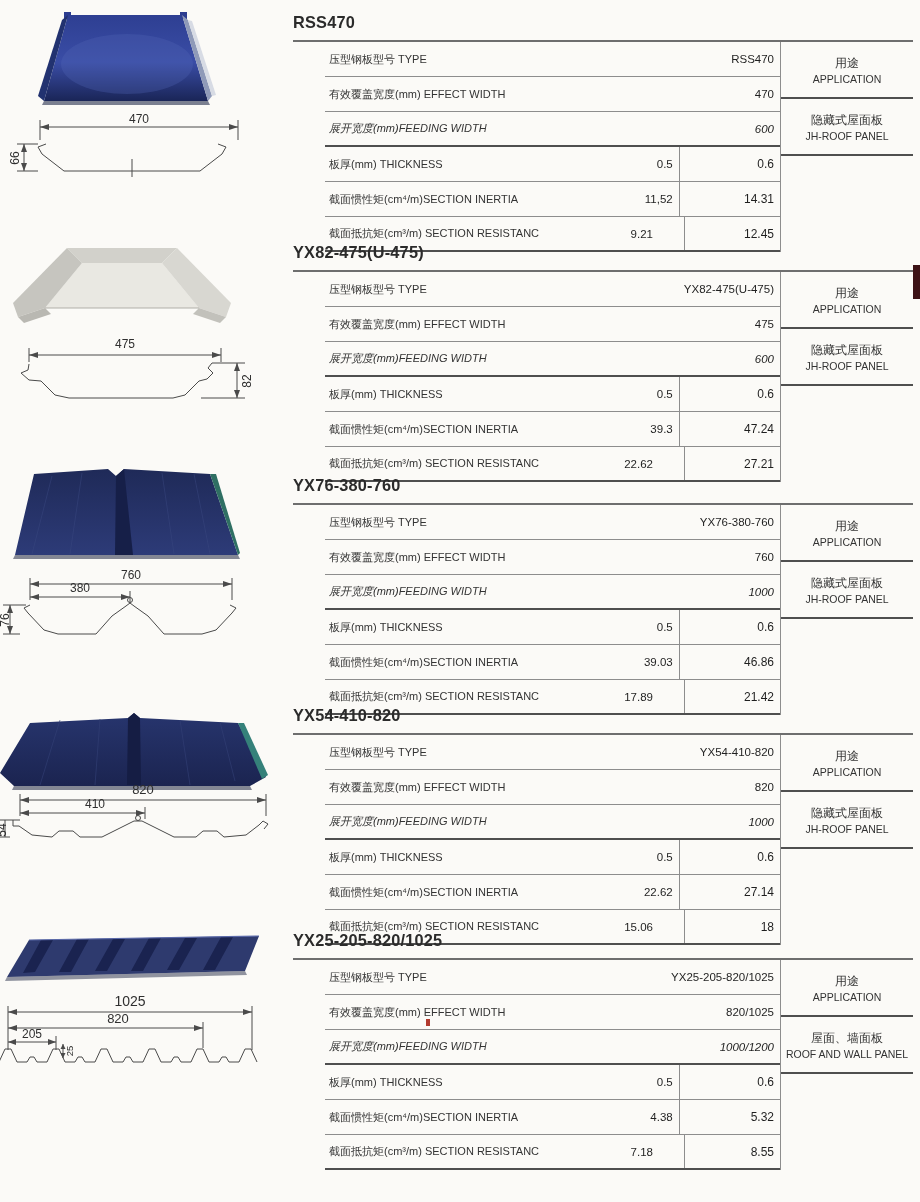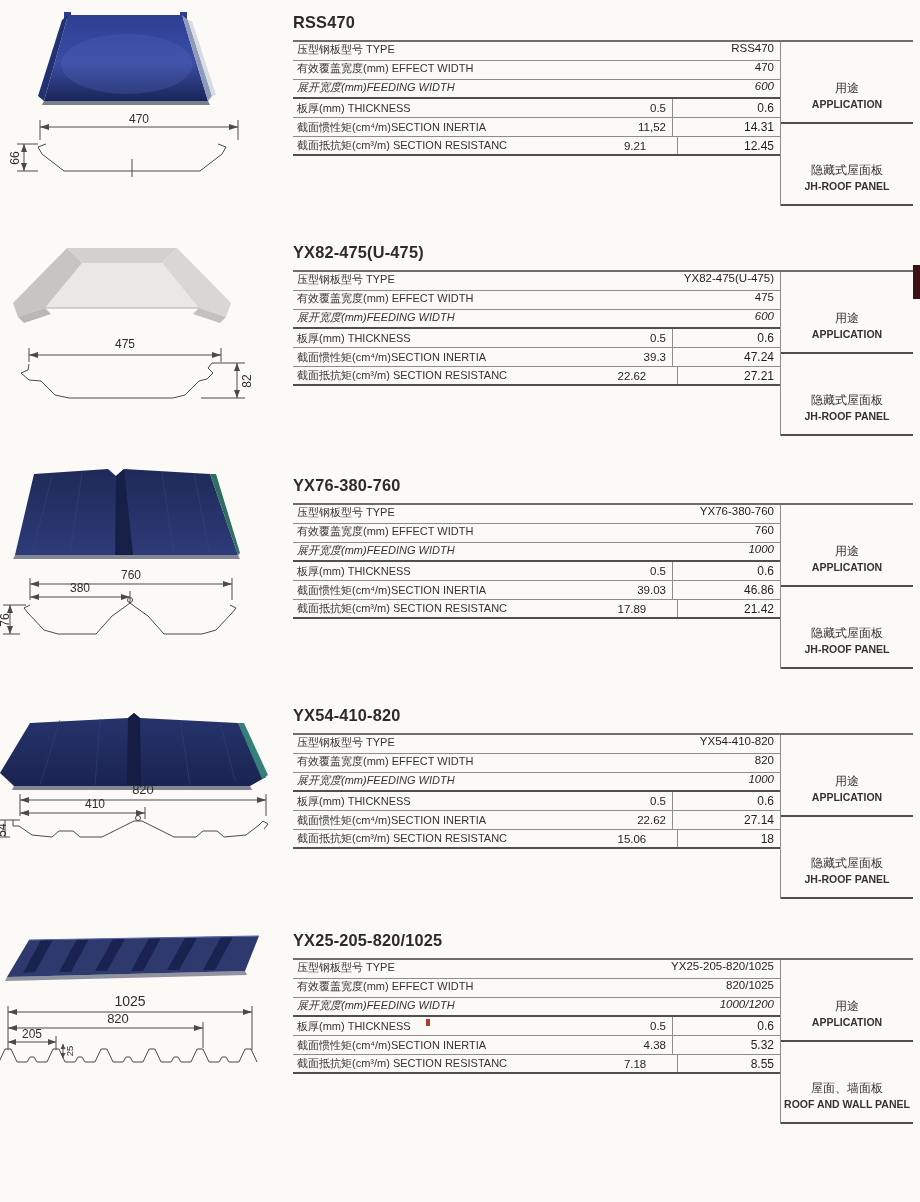--- a/index.html
+++ b/index.html
@@ -5,39 +5,39 @@
   html,body{margin:0;padding:0;}
   body{width:920px;height:1202px;position:relative;background:#fbfaf7;overflow:hidden;
        font-family:"Liberation Sans","DejaVu Sans",sans-serif;color:#2e2e2e;}
   .abs{position:absolute;}
   .sec-title{position:absolute;left:293px;margin:0;font-size:17px;line-height:20px;font-weight:700;
              color:#2b2b2b;letter-spacing:.2px;transform:scaleX(.96);transform-origin:left;}
   
   .spec{position:absolute;left:293px;width:620px;display:flex;border-top:2px solid #6e6e6e;
         box-sizing:border-box;}
   .spec .main{width:487px;}
-  .row{height:19px;box-sizing:border-box;border-bottom:1px solid #8d8d8d;display:flex;
-       align-items:flex-start;font-size:11px;}
+  .row{height:35px;box-sizing:border-box;border-bottom:1px solid #8d8d8d;display:flex;
+       align-items:center;font-size:11px;margin-left:32px;}
   .row.group-end{border-bottom:2px solid #4f4f4f;font-style:italic;}
   .row.last{border-bottom:2px solid #4f4f4f;gap:25px;}
   .row.single{justify-content:space-between;}
   .lab{padding-left:4px;white-space:nowrap;color:#333;}
   .val{padding-right:6px;font-size:11.5px;color:#1f1f1f;}
   .row.double .dlab{width:379px;height:100%;display:flex;justify-content:space-between;
                     align-items:center;box-sizing:border-box;}
   .row.double .dv2{width:108px;height:100%;box-sizing:border-box;border-left:1px solid #8d8d8d;
                    display:flex;align-items:center;justify-content:flex-end;padding-right:6px;
                    font-size:12px;color:#1f1f1f;}
   .app{width:133px;box-sizing:border-box;border-left:1px solid #8d8d8d;}
   .app .cell{height:57px;box-sizing:border-box;display:flex;flex-direction:column;
-             justify-content:center;align-items:center;text-align:center;margin-top:25px;}
+             justify-content:center;align-items:center;text-align:center;}
   .app .cell.c1{border-bottom:2px solid #4f4f4f;}
   .app .cell.c2{border-bottom:2px solid #4f4f4f;}
   .app .zh{font-size:12px;color:#333;}
-  .app .en{font-size:10.5px;color:#333;margin-top:1px;font-weight:bold;}
+  .app .en{font-size:10.5px;color:#333;margin-top:1px;}
   svg{position:absolute;overflow:hidden;}
   svg text{font-family:"Liberation Sans","DejaVu Sans",sans-serif;fill:#2f2f2f;}
   .ln{stroke:#4a4a4a;stroke-width:1;fill:none;}
   .arr{fill:#4a4a4a;stroke:none;}
   .t12{font-size:12px;} .t13{font-size:13px;} .t14{font-size:14px;} .t9{font-size:9.5px;}
   .edge-mark{position:absolute;left:913px;top:265px;width:7px;height:34px;background:#3d1216;}
   .red-tick{position:absolute;left:426px;top:1019px;width:4px;height:7px;background:#b23a2e;}
 </style>
 </head>
 <body>

